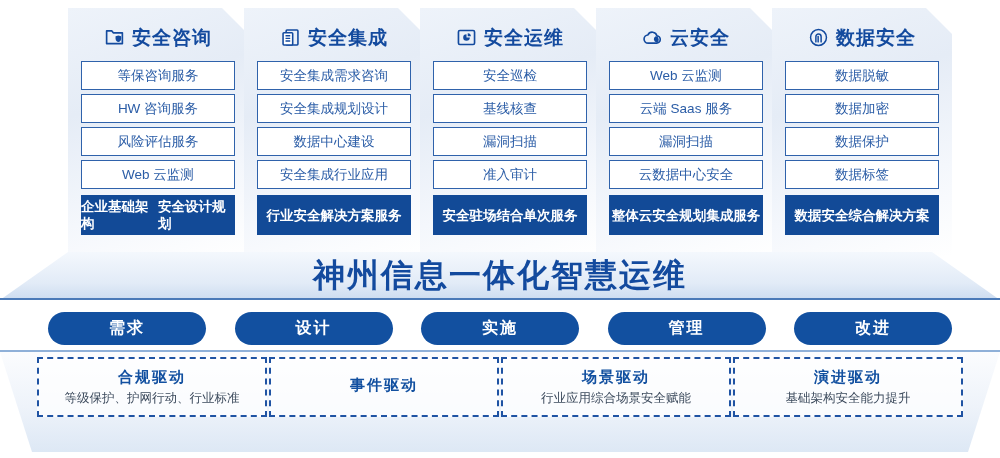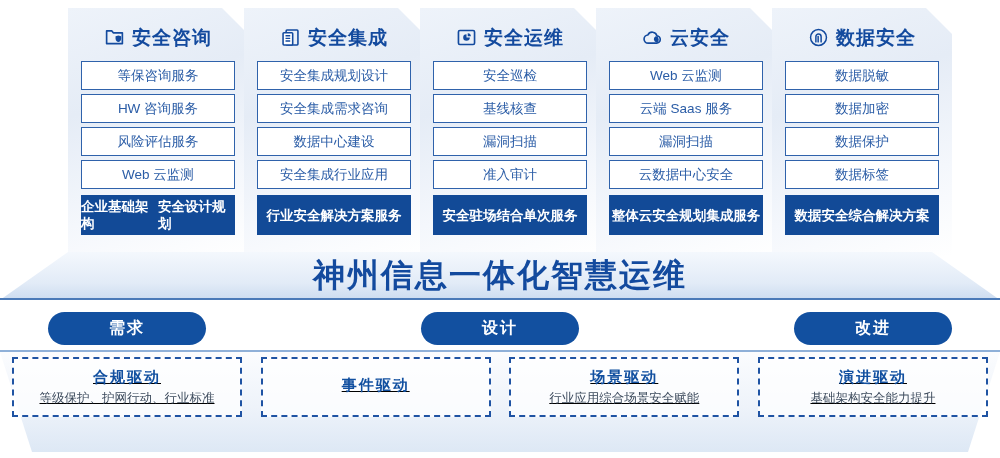--- a/index.html
+++ b/index.html
@@ -87,21 +87,21 @@
     position:absolute;left:0;top:352px;width:1000px;height:100px;
     background:linear-gradient(180deg,#fbfcfe 0%,#eef3fa 55%,#dde8f5 100%);
     -webkit-clip-path:polygon(0 0, 1000px 0, 968px 100%, 32px 100%);
     clip-path:polygon(0 0, 1000px 0, 968px 100%, 32px 100%);
   }
   #base-line{
     position:absolute;left:0;top:350px;width:1000px;height:2px;background:#8fb0d8;
   }
   #drivers{
     position:absolute;left:0;top:357px;width:1000px;height:62px;
-    display:flex;justify-content:space-between;padding:0 12px;box-sizing:border-box;text-decoration:underline;
+    display:flex;justify-content:space-between;padding:0 37px;box-sizing:border-box;
   }
   .driver{
     width:230px;height:60px;
     border:2px dashed #1f53a3;
     background:rgba(255,255,255,0.72);
     display:flex;flex-direction:column;align-items:center;justify-content:center;
     box-sizing:border-box;
   }
   .driver .dt{font-size:15px;font-weight:bold;color:#1250a0;letter-spacing:2px;margin-bottom:3px;}
   .driver .ds{font-size:12.5px;color:#3c4a5c;white-space:nowrap;}
@@ -140,22 +140,22 @@
         <div class="card-head">
           <span class="hicon">
             <svg viewBox="0 0 24 24" width="21" height="21" fill="none" stroke="#134a9e" stroke-width="1.8" stroke-linejoin="round">
               <rect x="7" y="3.5" width="13.5" height="17" rx="1"></rect>
               <rect x="3.5" y="6.5" width="11" height="14" rx="1" fill="#ffffff"></rect>
               <path d="M6.3 10h5.4M6.3 13h5.4M6.3 16h5.4" stroke-width="1.7"></path>
             </svg>
           </span>
           <span class="ttl">安全集成</span>
         </div>
+        <div class="item">安全集成需求咨询</div>
         <div class="item">安全集成规划设计</div>
-        <div class="item">安全集成需求咨询</div>
         <div class="item">数据中心建设</div>
         <div class="item">安全集成行业应用</div>
         <div class="footer-item">
           <span>行业安全解决</span>
           <span>方案服务</span>
         </div>
       </div>
     </div>
 
     <div class="card" style="left:408px;">
@@ -229,20 +229,22 @@
   </div>
 
   <div id="banner">
     <span class="btxt">神州信息一体化智慧运维</span>
   </div>
   <div id="banner-line"></div>
 
   <div id="pills">
     <div class="pill">需求</div>
     <div class="pill">设计</div>
+    <div class="pill">实施</div>
+    <div class="pill">管理</div>
     <div class="pill">改进</div>
   </div>
 
   <div id="base-line"></div>
   <div id="base"></div>
 
   <div id="drivers">
     <div class="driver">
       <span class="dt">合规驱动</span>
       <span class="ds">等级保护、护网行动、行业标准</span>

